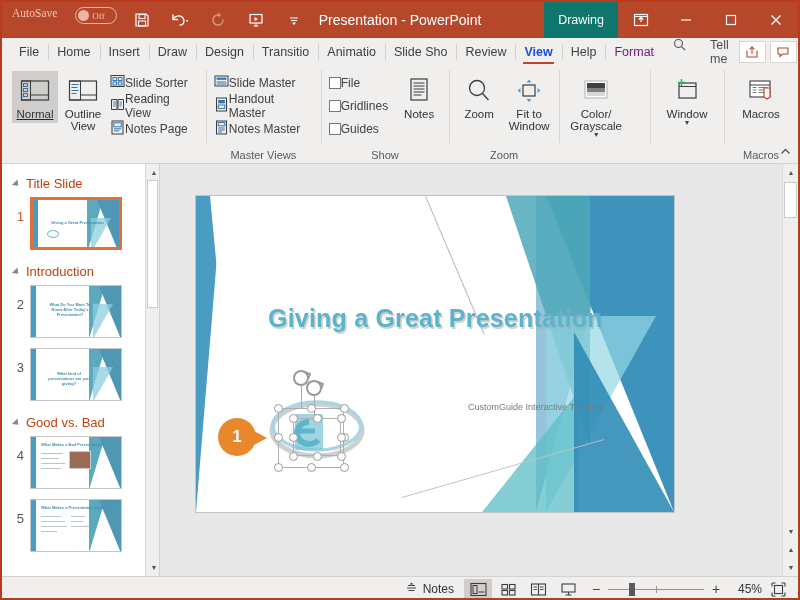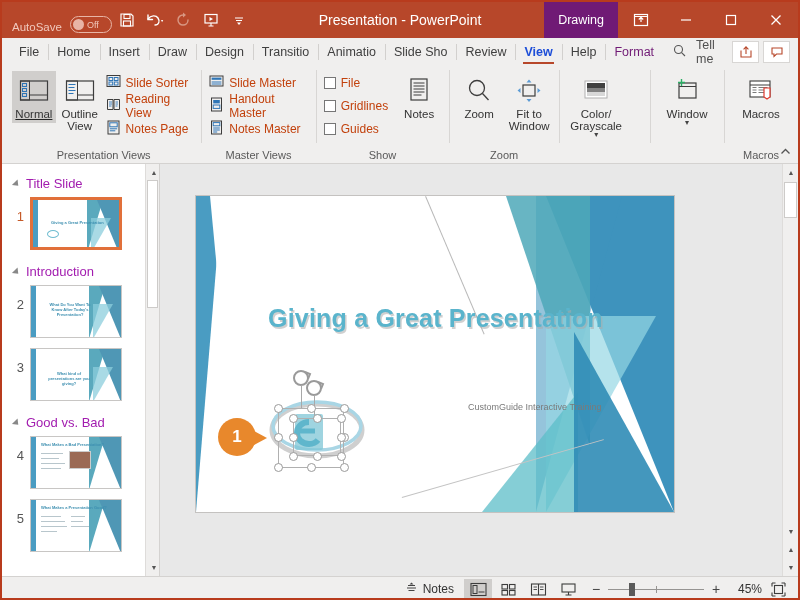--- a/index.html
+++ b/index.html
@@ -10,40 +10,40 @@
     color: #262626;
     background: #f0efee;
     border: 2px solid #b83b1d;
   }
 
   
   .titlebar {
     height: 36px; background: #b7472a; display: flex; align-items: center;
     color: #fff; position: relative;
   }
-  .qat { display: flex; align-items: flex-end; gap: 2px; padding-left: 10px; }
+  .qat { display: flex; align-items: flex-start; gap: 12px; padding-left: 10px; font-family: Liberation Serif, serif; }
   .autosave-label { font-size: 11.5px; color: #f1c9bd; margin-right: 6px; }
   .toggle {
     width: 42px; height: 17px; border: 1px solid #e8b5a6; border-radius: 9px;
     display: flex; align-items: center; padding: 0 2px; gap: 3px;
   }
   .toggle .knob { width: 11px; height: 11px; border-radius: 50%; background: #e8b5a6; }
   .toggle .off { font-size: 9px; color: #f0c7ba; }
   .qicon {
     width: 26px; height: 26px; display: flex; align-items: center;
     justify-content: center; cursor: pointer;
   }
   .qicon svg { display: block; }
   .titletext {
     position: absolute; left: 0; right: 0; text-align: center;
     font-size: 14px; pointer-events: none;
   }
   .tb-right { margin-left: auto; display: flex; align-items: center; height: 100%; }
   .ctx-tab {
-    background: #701a75; height: 100%; display: flex; align-items: center;
+    background: #0f766e; height: 100%; display: flex; align-items: center;
     padding: 0 14px; font-size: 12.5px;
   }
   .winbtn {
     width: 45px; height: 100%; display: flex; align-items: center; justify-content: center;
   }
 
   
   .tabbar {
     height: 28px; background: #f0efee; display: flex; align-items: stretch;
     padding-left: 8px; position: relative;
@@ -56,21 +56,21 @@
     content: ""; position: absolute; left: 0; top: 6px; bottom: 6px;
     width: 1px; background: #d2d0ce;
   }
   .tab.active { color: #1d4ed8; font-weight: bold; }
   .tab.active::after {
     content: ""; position: absolute; left: 8px; right: 8px; bottom: 2px;
     height: 2.5px; background: #b7472a;
   }
   .tab.format { color: #701a75; }
   .tellme {
-    display: flex; align-items: center; gap: 10px; padding: 0 10px;
+    display: flex; gap: 24px; padding: 0 10px;
     font-size: 12.5px; color: #505050;
   }
   .tabbar-right { margin-left: auto; display: flex; align-items: center; gap: 4px; padding-right: 8px; }
   .tbox {
     width: 27px; height: 22px; border: 1px solid #d8d6d4; background: #fff;
     display: flex; align-items: center; justify-content: center;
   }
 
   
   .ribbon {
@@ -93,38 +93,38 @@
   .bigbtn {
     width: 48px; display: flex; flex-direction: column; align-items: center;
     padding: 3px 1px; cursor: pointer; text-align: center;
   }
   .bigbtn.sel { background: #d0cecc; text-decoration: underline; }
   .bigbtn .ico { height: 34px; display: flex; align-items: center; justify-content: center; }
   .bigbtn .lbl { font-size: 11.5px; line-height: 12px; color: #333; }
   .wide { width: 62px; }
   .smallcol { display: flex; flex-direction: column; gap: 1px; padding-top: 1px; }
   .smallbtn {
-    display: flex; align-items: center; gap: 5px; padding: 2px 5px 2px 2px;
-    font-size: 12px; color: #c2410c; cursor: pointer; height: 22px;
+    display: flex; align-items: center; padding: 2px 5px 2px 2px;
+    font-size: 12px; color: #404040; cursor: pointer; height: 22px;
   }
   .chk { width: 12px; height: 12px; border: 1px solid #767676; background: #fff; }
   .caret { font-size: 8px; color: #444; line-height: 6px; }
 
   
   .main { display: flex; height: 412px; background: #fff; }
 
   
   .thumbpane {
     width: 158px; background: #fff; position: relative;
     border-right: 1px solid #d4d2d0; overflow: hidden;
   }
   .thumblist { padding: 6px 0 0 0; }
   .section-hdr {
     display: flex; align-items: center; gap: 7px; padding: 6px 0 4px 10px;
-    font-size: 13px; color: #a21caf;
+    font-size: 13px; color: #c2410c;
   }
   .sec-tri {
     width: 0; height: 0; border-left: 5px solid #888; border-top: 4px solid transparent;
     border-bottom: 4px solid transparent; transform: rotate(45deg); margin-left: 2px;
   }
   .thumb-row { display: flex; align-items: flex-start; padding: 2px 0 8px 6px; }
   .thumb-num { width: 16px; text-align: right; font-size: 13px; color: #555; padding-top: 12px; }
   .thumb {
     width: 92px; height: 53px; margin-left: 6px; background: #fff;
     border: 1px solid #c8c6c4; position: relative; overflow: hidden;
@@ -392,21 +392,20 @@
             <svg width="15" height="15" viewBox="0 0 15 15">
                 <rect x="2" y="1" width="11" height="13" fill="none" stroke="#3d3d3d" stroke-width="1"></rect>
                 <rect x="3.8" y="2.8" width="7.4" height="4" fill="none" stroke="#2e75b6" stroke-width="1"></rect>
                 <path d="M3.8 8.8h7.4M3.8 10.8h5.5" stroke="#2e75b6" stroke-width="1"></path>
               </svg>
           </span>
           <span>Notes Page</span>
         </div>
       </div>
     </div>
-    <div class="group-title">Presentation Views</div>
   </div>
 
   <div class="group">
     <div class="group-body">
       <div class="smallcol">
         <div class="smallbtn">
           <span>
             <svg width="15" height="15" viewBox="0 0 15 15">
                 <rect x="1" y="2" width="13" height="10" fill="none" stroke="#3d3d3d" stroke-width="1"></rect>
                 <rect x="2.6" y="3.6" width="9.8" height="2.2" fill="#2e75b6"></rect>

